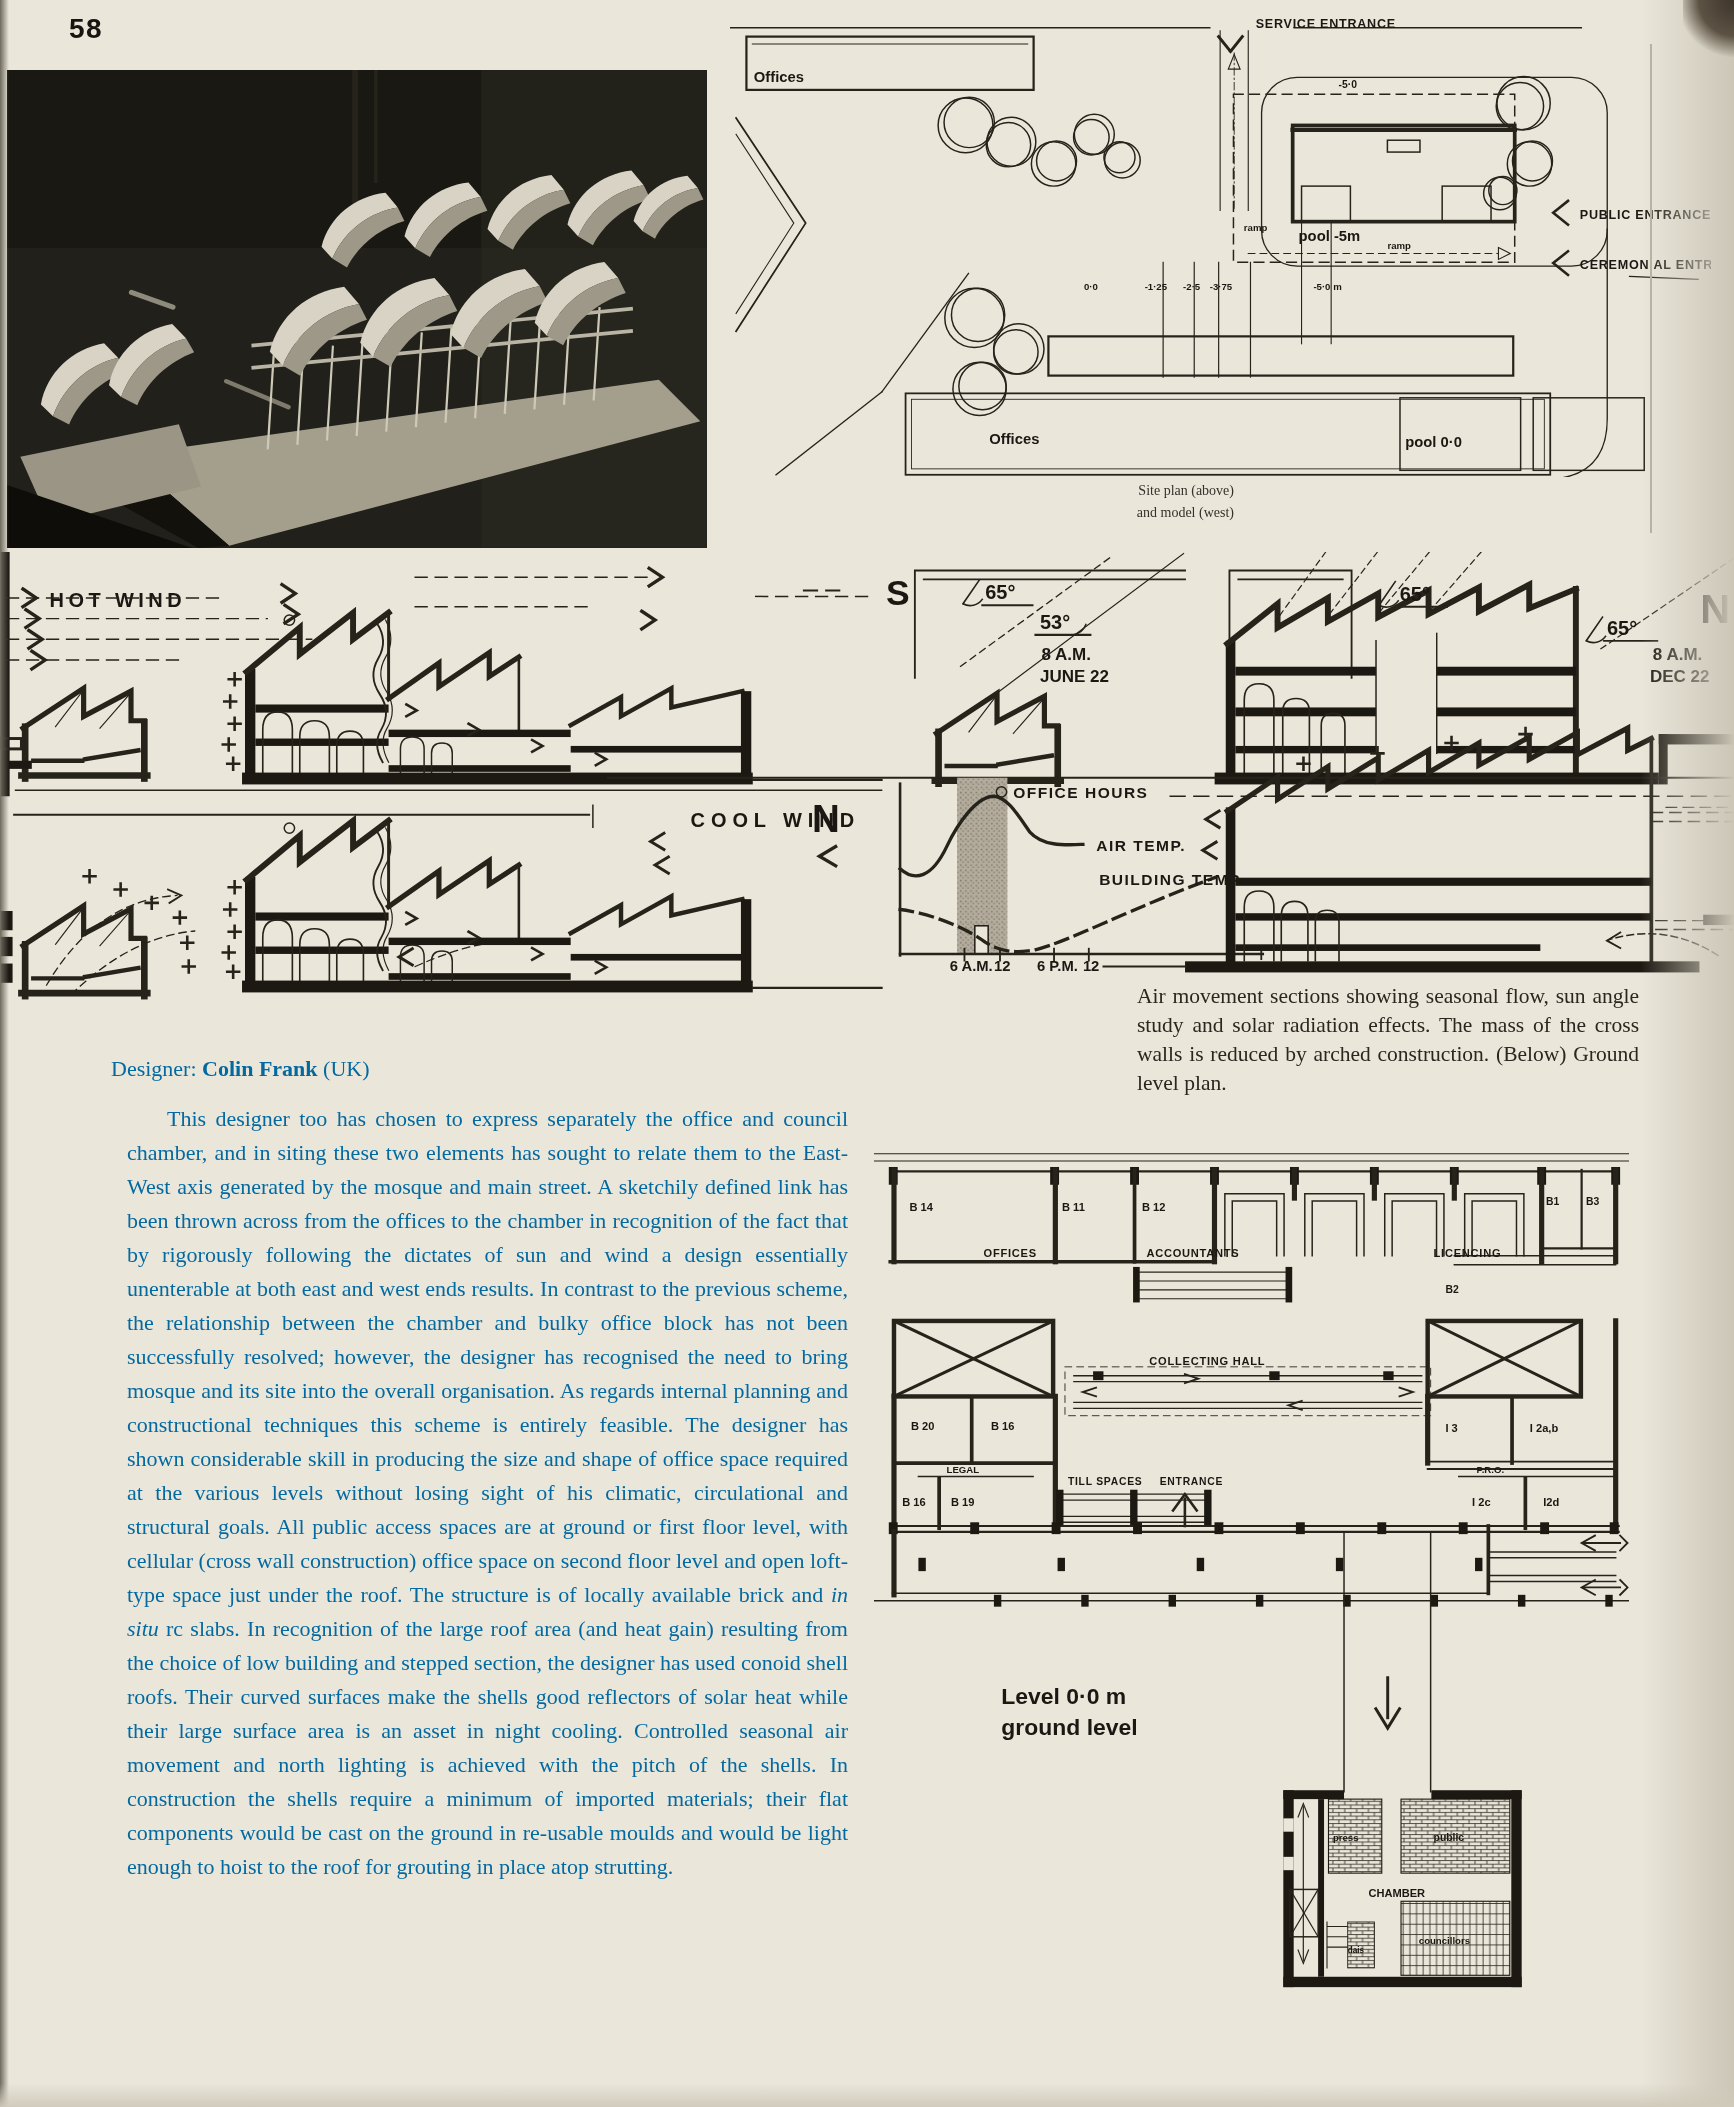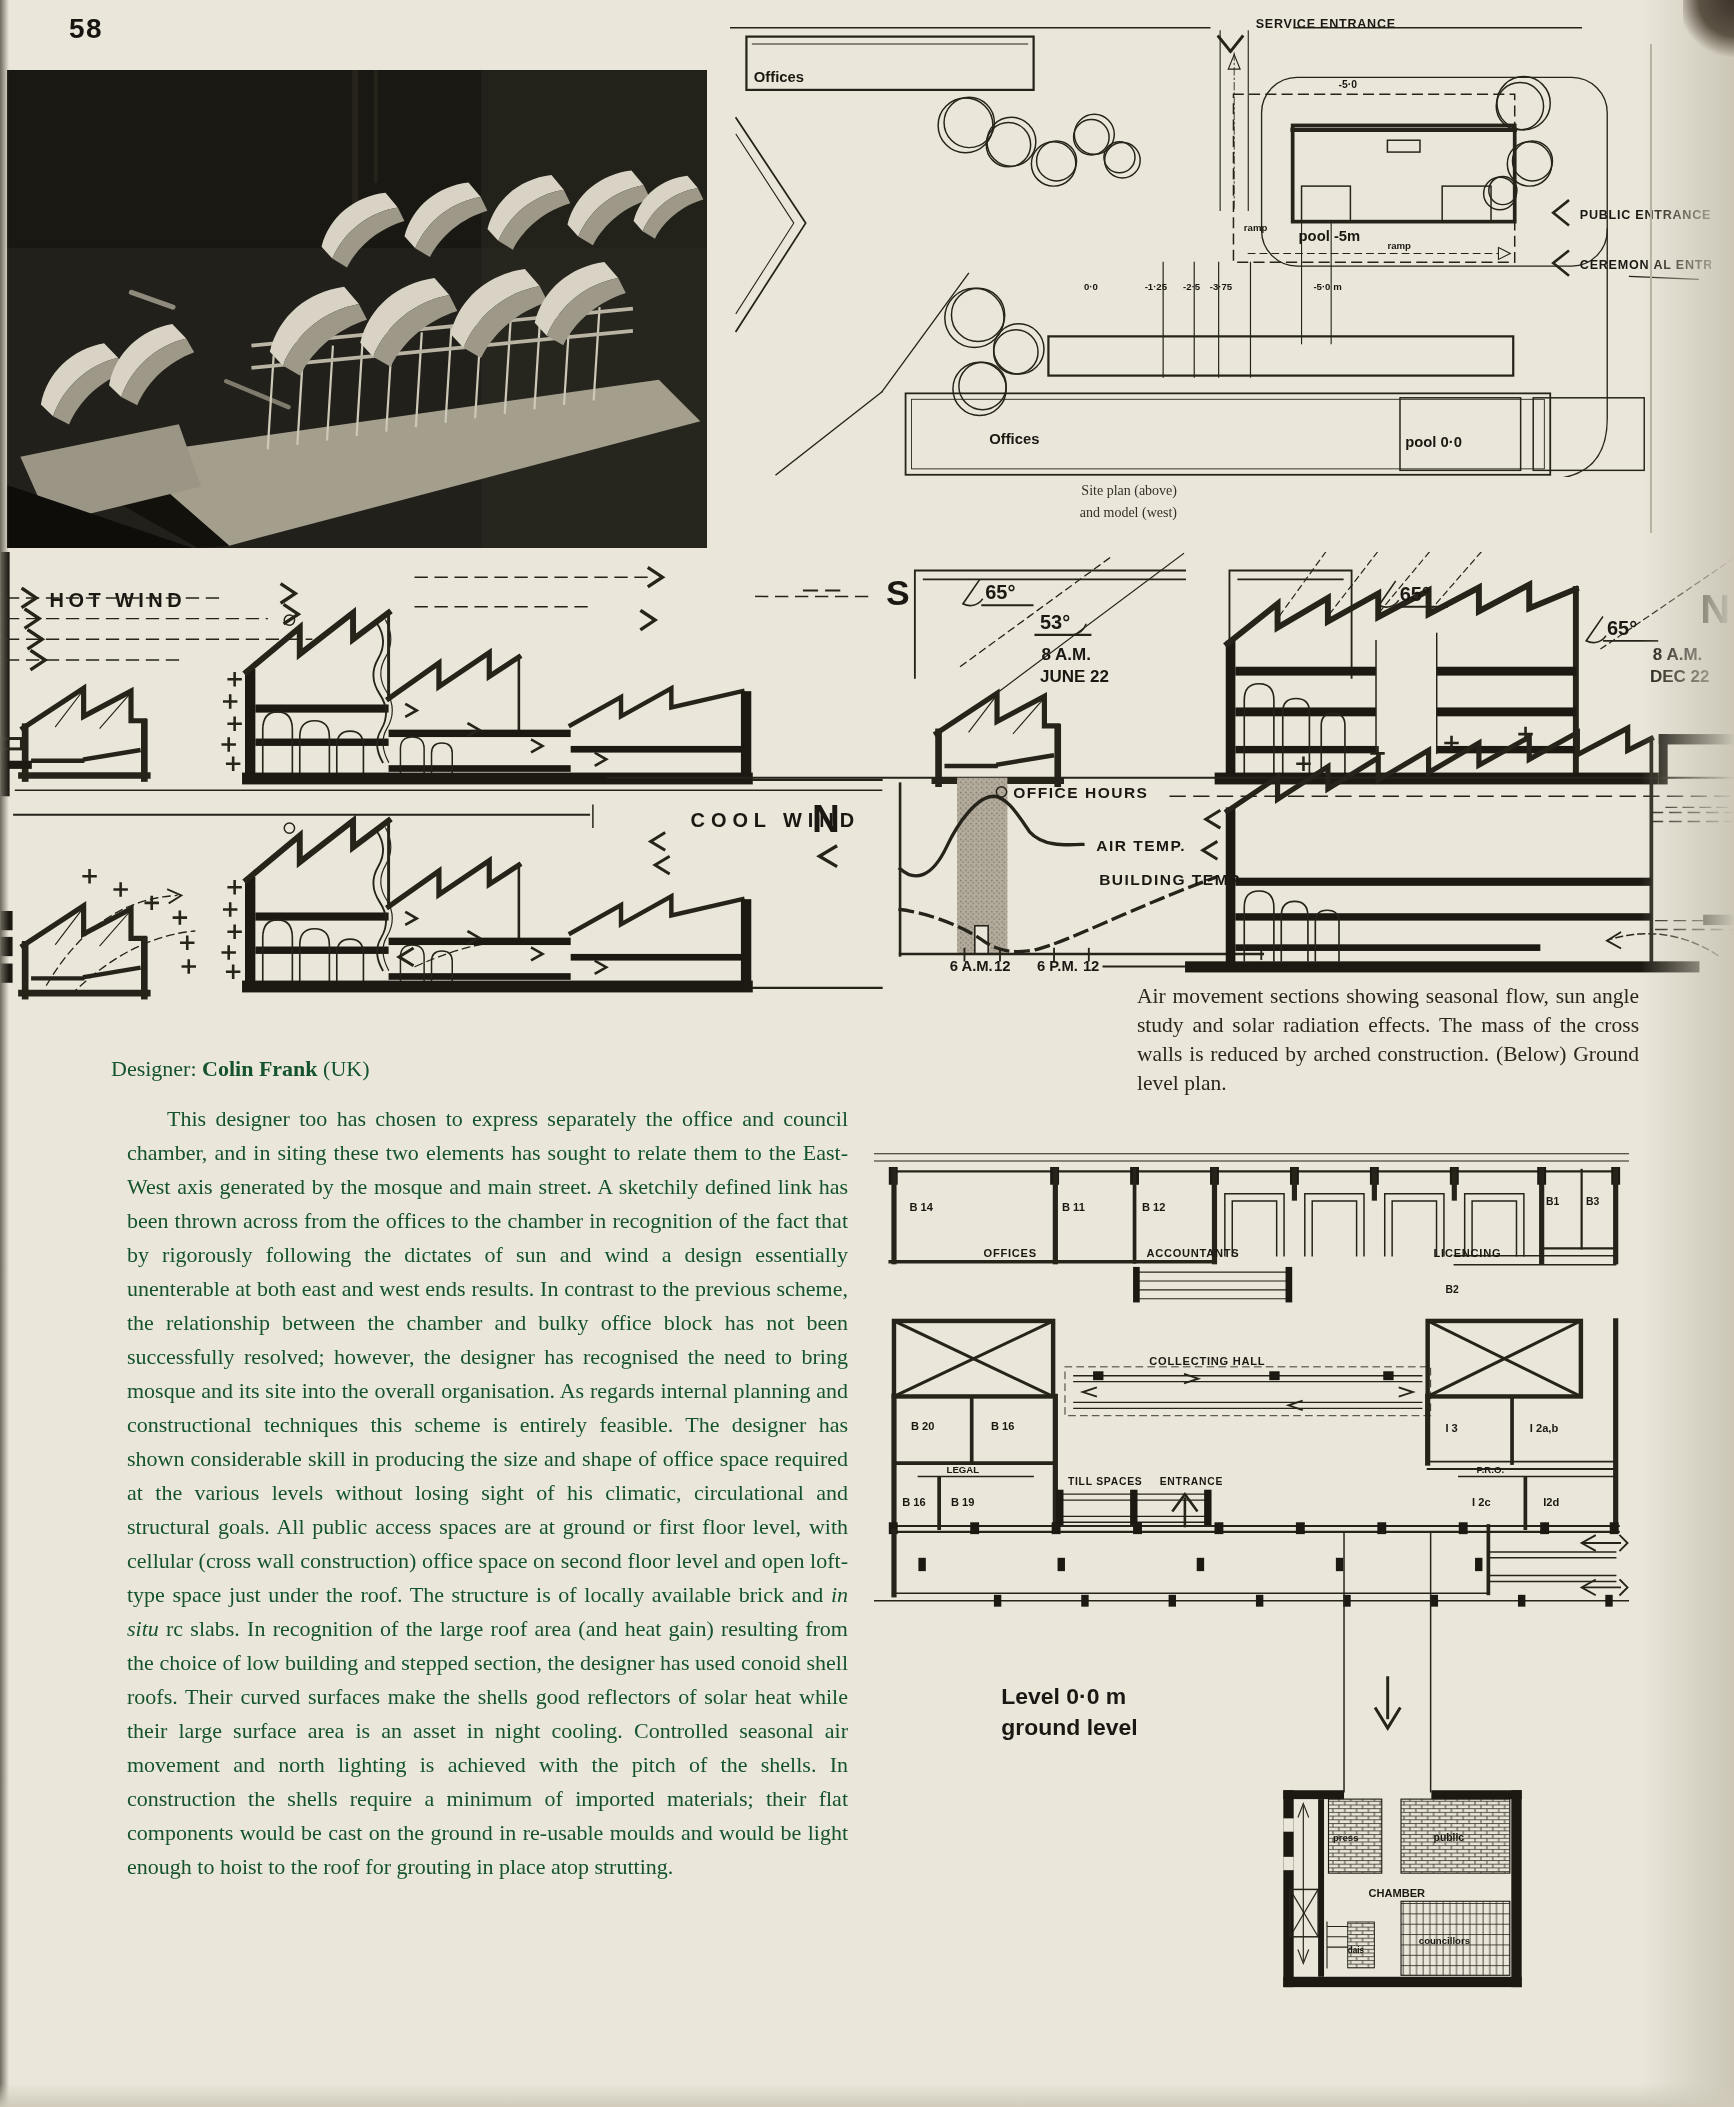--- a/index.html
+++ b/index.html
@@ -11,24 +11,24 @@
   .edge-right{position:absolute;right:0;top:0;width:111px;height:2108px;
      background:linear-gradient(270deg,#cbc6b6,rgba(234,230,218,0) 85%);}
   .edge-bottom{position:absolute;left:0;bottom:0;width:1735px;height:25px;
      background:linear-gradient(0deg,#cfcaba,rgba(234,230,218,0));}
   .corner-dark{position:absolute;right:0;top:0;width:52px;height:61px;
      background:radial-gradient(circle at top right,#3c332a 0%,#5c5244 45%,rgba(234,230,218,0) 72%);}
   .curl-line{position:absolute;left:1650px;top:44px;width:1.5px;height:489px;background:#b7b2a2;}
   .page-number{position:absolute;left:69px;top:13.3px;font-size:28px;font-weight:700;
      letter-spacing:1.5px;color:#181510;}
   .photo{position:absolute;left:7.4px;top:70px;width:700px;height:478px;background:#201f19;}
-  .site-caption{position:absolute;left:1010px;top:480px;width:167px;text-align:right;
+  .site-caption{position:absolute;left:1067px;top:480px;width:167px;text-align:right;
      font-family:"Liberation Serif",serif;font-size:14px;line-height:21.5px;color:#35312a;}
   .article{position:absolute;left:111px;top:1052px;width:753px;
-     font-family:"Liberation Serif",serif;font-size:22px;line-height:34px;color:#14532d;text-align:justify;}
+     font-family:"Liberation Serif",serif;font-size:22px;line-height:34px;color:#0369a1;text-align:justify;}
   .article .designer-line{margin:0 0 6px 0;}
   .article p.body{margin:16px;text-indent:40px;}
   .caption-right{position:absolute;left:1137px;top:982px;width:502px;
      font-family:"Liberation Serif",serif;font-size:21.5px;line-height:29px;color:#2b271f;text-align:justify;}
   svg{position:absolute;}
   
   .pl{stroke:#26231b;fill:none;stroke-linecap:square;}
   .ink{fill:#1c1913;stroke:none;}
   .tx{font-family:"Liberation Sans",sans-serif;font-weight:700;fill:#1b1813;}
 </style>

